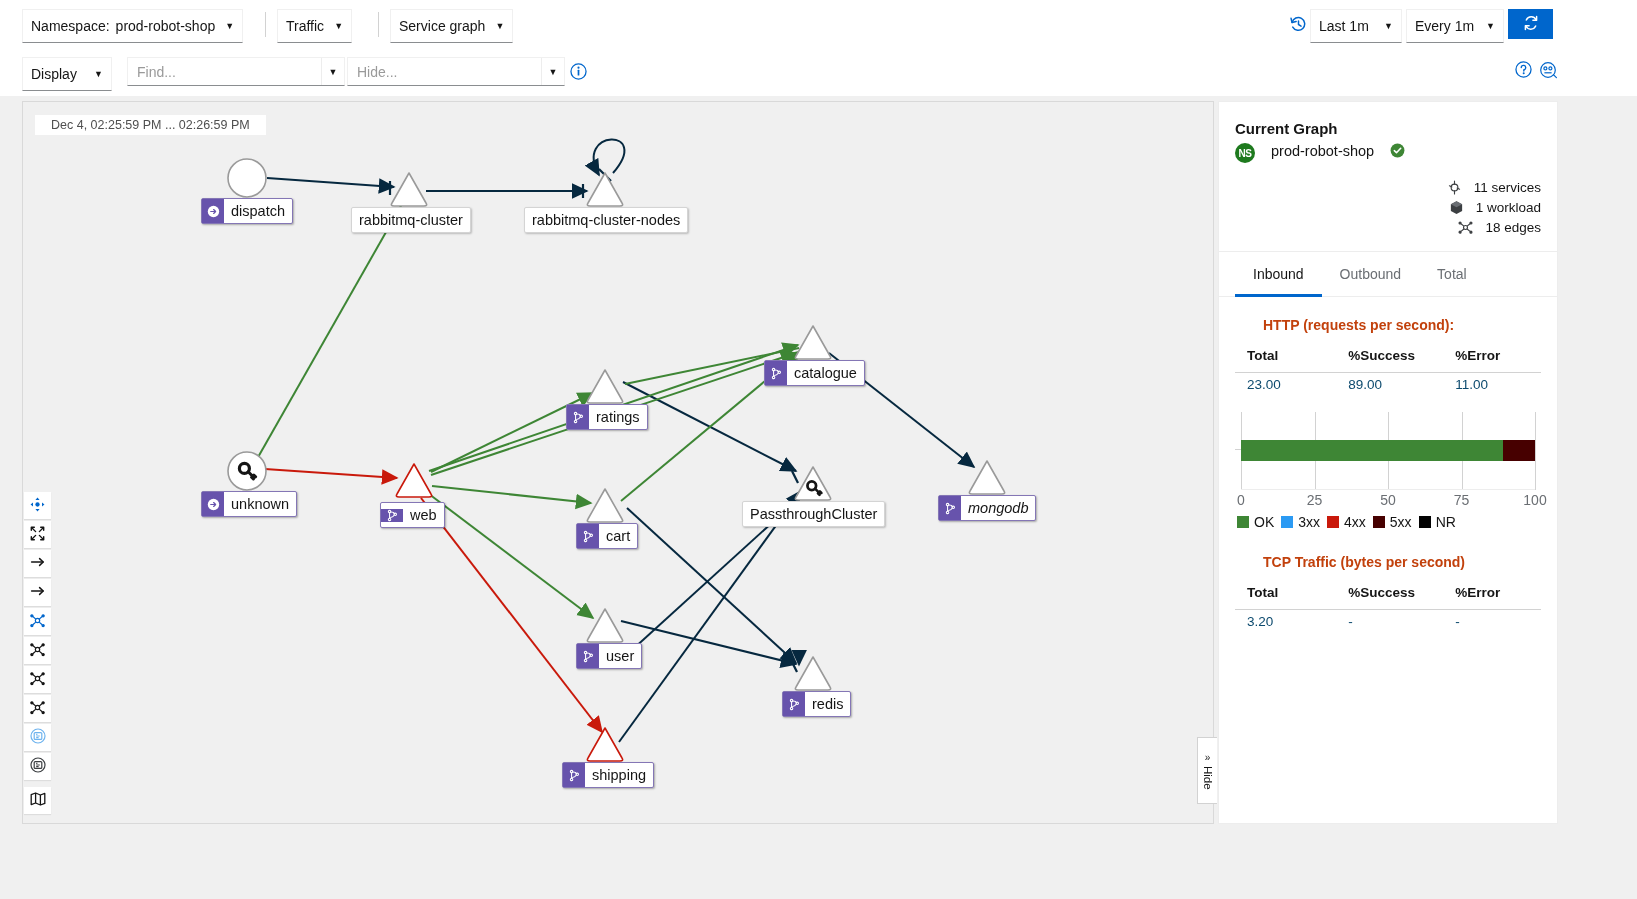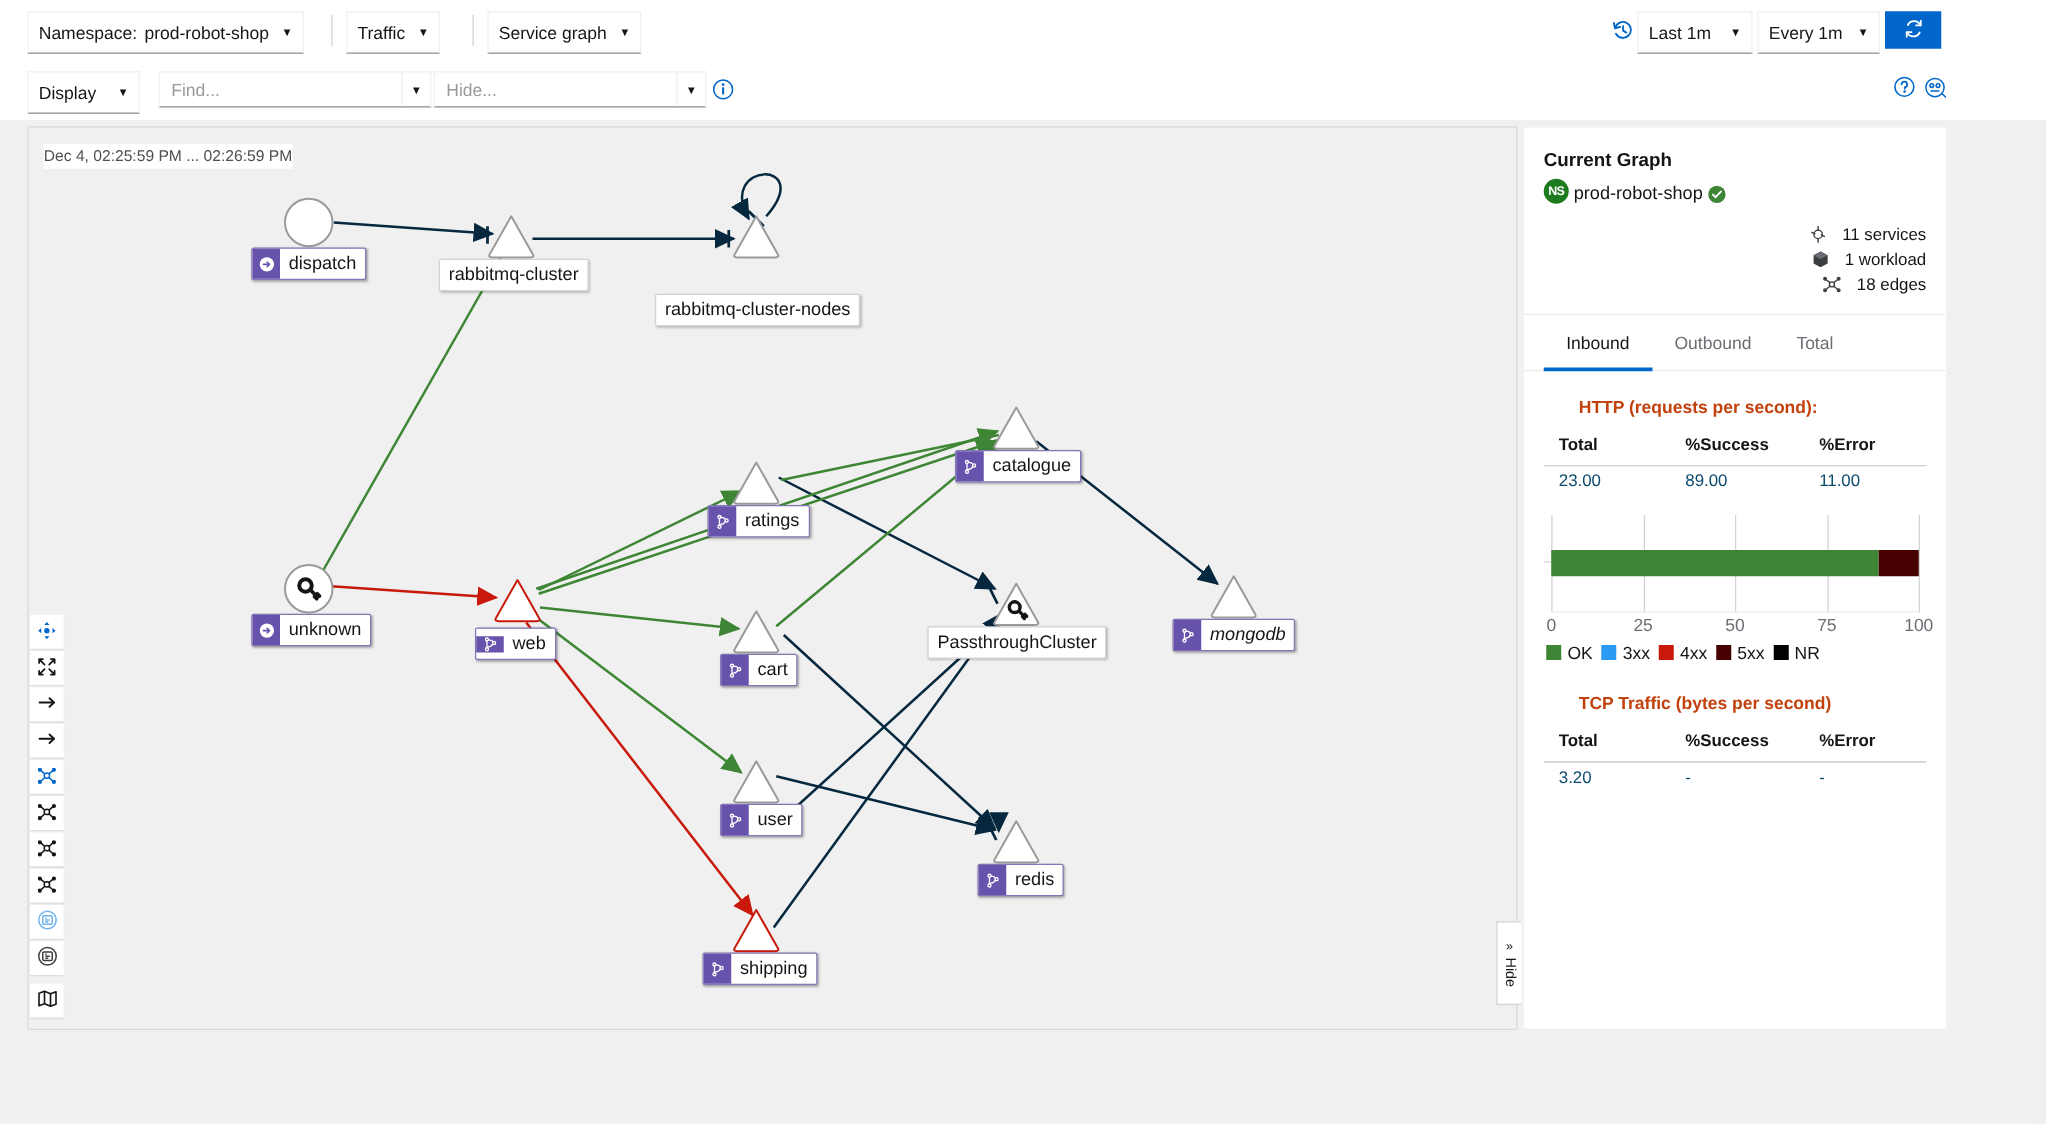--- a/index.html
+++ b/index.html
@@ -56,21 +56,21 @@
   }
 
   
   .canvas{
     position:absolute;left:22px;top:101px;width:1192px;height:723px;
     background:#f0f0f0;border:1px solid #d9d9d9;box-sizing:border-box;
     overflow:hidden;
   }
   .stamp{
     position:absolute;left:12px;top:13px;background:#fff;
-    padding:3px 0;font-size:12.5px;color:#4f4f4f;white-space:nowrap;
+    padding:3px 16px;font-size:12.5px;color:#4f4f4f;white-space:nowrap;
   }
   .graph-svg{position:absolute;left:0;top:0;}
 
   .node-label{
     position:absolute;display:flex;align-items:stretch;
     box-shadow:1px 1px 2px rgba(0,0,0,.30);
     border:1px solid #8476b5;background:#fff;border-radius:2px;
     height:24px;white-space:nowrap;
   }
   .node-label .badge{
@@ -102,21 +102,21 @@
     writing-mode:vertical-rl;font-size:11.5px;color:#151515;
   }
 
   
   .side{
     position:absolute;left:1218px;top:101px;width:340px;height:723px;
     background:#fff;border:1px solid #ededed;box-sizing:border-box;
     padding:0 16px;
   }
   .side h3{margin:0;padding:18px 0 6px 0;font-size:15px;font-weight:700;color:#151515;}
-  .nsrow{display:flex;align-items:flex-end;gap:4px;padding-bottom:14px;}
+  .nsrow{display:flex;align-items:flex-start;gap:16px;padding-bottom:14px;}
   .ns-badge{
     width:20px;height:20px;border-radius:50%;background:#1e7a1e;color:#fff;
     font-size:10px;font-weight:700;display:flex;align-items:center;justify-content:center;
     letter-spacing:-.5px;flex:none;
   }
   .ns-name{font-size:14.5px;color:#151515;}
   .statlist{padding-left:7px;}
   .statrow{display:flex;align-items:center;gap:11px;height:20px;font-size:13.5px;color:#151515;justify-content:flex-end;}
   .statrow .si{width:17px;display:flex;align-items:center;justify-content:center;flex:none;}
   .divider{height:1px;background:#ededed;margin:14px -16px 0 -16px;}
@@ -372,21 +372,21 @@
             <path d="M4.6 8h5.4M8.2 5.6L10.6 8l-2.4 2.4" stroke="#6753ac" stroke-width="1.5" fill="none" stroke-linecap="round" stroke-linejoin="round"></path>
           </svg>
       </span>
       <span class="txt">dispatch</span>
     </div>
 
     <div class="node-label plain" style="left:328px;top:105px;">
       <span class="txt">rabbitmq-cluster</span>
     </div>
 
-    <div class="node-label plain" style="left:501px;top:105px;margin-top:28px;">
+    <div class="node-label plain" style="left:501px;top:105px;">
       <span class="txt">rabbitmq-cluster-nodes</span>
     </div>
 
     <div class="node-label" style="left:178px;top:389px;">
       <span class="badge">
         <svg width="13" height="13" viewBox="0 0 16 16">
             <circle cx="8" cy="8" r="7" fill="#fff"></circle>
             <path d="M4.6 8h5.4M8.2 5.6L10.6 8l-2.4 2.4" stroke="#6753ac" stroke-width="1.5" fill="none" stroke-linecap="round" stroke-linejoin="round"></path>
           </svg>
       </span>

